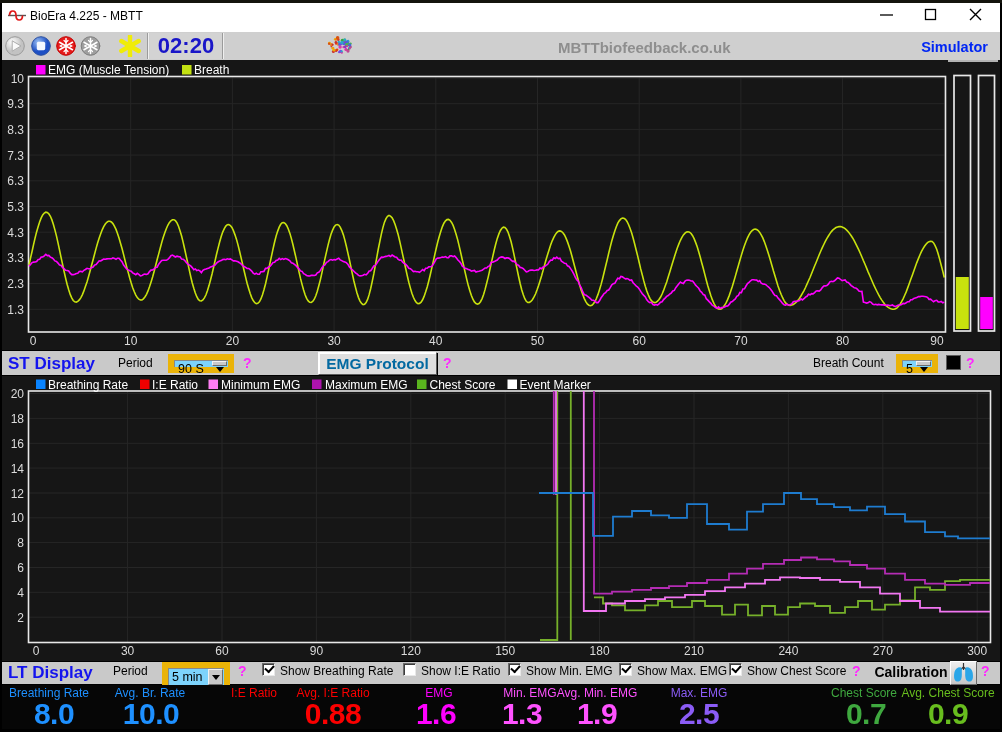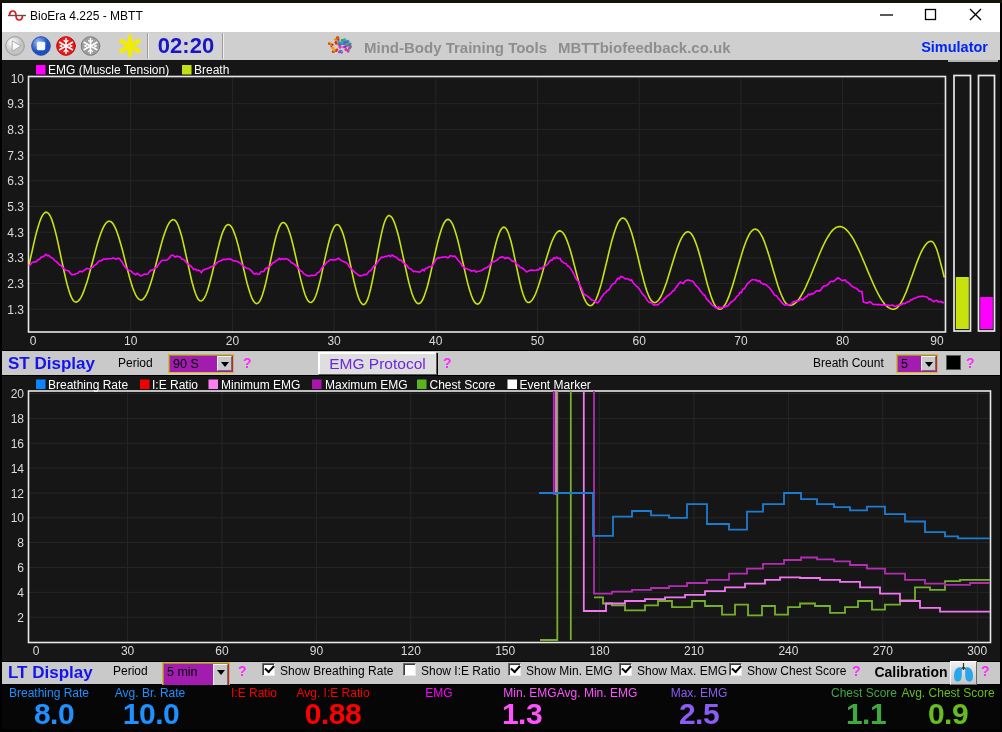--- a/index.html
+++ b/index.html
@@ -15,33 +15,33 @@
 #simu{left:880px;top:39px;width:108px;text-align:right;font-size:14.5px;font-weight:bold;color:#0026f4}
 #chart1{left:2px;top:60px;width:998px;height:290px;background:#161616}
 #chart2{left:2px;top:376px;width:998px;height:285px;background:#161616}
 svg text{font-family:"Liberation Sans",sans-serif}
 .row{left:2px;width:998px;background:#c9c9c9;border-top:1px solid #000}
 #strow{top:350px;height:26px}
 #ltrow{top:661px;height:24px}
 .bigblue{position:absolute;color:#1414ee;font-weight:bold;font-size:17px}
 .lbl{position:absolute;color:#000;font-size:12px}
 .q{position:absolute;color:#ff28ff;font-weight:bold;font-size:14px}
-.combo{position:absolute;background:#a21caf;border:1px solid #eab308;box-shadow:inset 1px 1px 0 #888}
+.combo{position:absolute;background:#7dd3fc;border:6px solid #eab308;box-shadow:inset 1px 1px 0 #888}
 .combo .tx{position:absolute;left:4px;top:2px;font-size:12.5px;color:#000}
 .combo .btn{position:absolute;right:1px;top:1px;bottom:1px;width:15px;background:#c9c9c9;border:1px solid;border-color:#f2f2f2 #6e6e6e #6e6e6e #f2f2f2}
 .combo .btn:after{content:"";position:absolute;left:3px;top:5px;border:4px solid transparent;border-top:5px solid #000}
 .cb{position:absolute;width:13px;height:13px;background:#fff;border:1px solid;border-color:#6a6a6a #e8e8e8 #e8e8e8 #6a6a6a;box-shadow:inset 1px 1px 0 #3c3c3c}
 .cb.ck:after{content:"";position:absolute;left:2px;top:1px;width:7px;height:4px;border-left:2px solid #000;border-bottom:2px solid #000;transform:rotate(-48deg)}
 .cblbl{position:absolute;font-size:12px;color:#000}
 #stats{left:2px;top:685px;width:998px;height:44px;background:#060606}
 .scol{position:absolute;text-align:center}
 .scol .l{font-size:12px;height:14px}
 .scol .v{font-size:30px;font-weight:bold;line-height:28px;letter-spacing:-.5px}
 .c-bl{color:#1e90ff}.c-rd{color:#fb0000}.c-mg{color:#ff00ff}.c-pk{color:#ff52ff}.c-dm{color:#8b5cf6}.c-g1{color:#3fa83f}.c-g2{color:#68bd1e}
-#embtn{left:318px;top:352px;width:119px;height:23px;background:#dedede;border:1px solid;border-color:#fff #5c5c5c #5c5c5c #fff;box-shadow:1px 1px 0 #000, inset 1px 1px 0 #fff;text-align:center;color:#6d28d9;font-weight:normal;font-size:15.5px;line-height:21px}
+#embtn{left:318px;top:352px;width:119px;height:23px;background:#dedede;border:1px solid;border-color:#fff #5c5c5c #5c5c5c #fff;box-shadow:1px 1px 0 #000, inset 1px 1px 0 #fff;text-align:center;color:#0369a1;font-weight:bold;font-size:15.5px;line-height:21px}
 #calib{left:874px;top:664px;width:74px;text-align:center;font-size:14px;font-weight:bold;color:#000}
 #lungbtn{left:950px;top:661px;width:27px;height:24px;background:linear-gradient(180deg,#efefef,#c6c6c6);border:1px solid;border-color:#fff #6a6a6a #6a6a6a #fff}
 #blackbox{left:946px;top:355px;width:15px;height:15px;background:#000;border:1px solid #5a5a5a}
 </style></head><body>
 <div id="stage">
   <div class="abs" id="topstrip"></div>
   <div class="abs" id="titlebar"></div>
   <div class="abs" id="titletext">BioEra 4.225 - MBTT</div>
   <svg class="abs" style="left:8px;top:7px" width="18" height="17" viewBox="0 0 18 17">
     <line x1="0" y1="8.5" x2="18" y2="8.5" stroke="#555" stroke-width="1.4"></line>
@@ -144,21 +144,20 @@
       <circle cx="17.9" cy="4.9" r="1.4" fill="#28a8c8"></circle>
       <circle cx="21.2" cy="5.8" r="1.0" fill="#28a8c8"></circle>
       <circle cx="13.1" cy="12.0" r="1.7" fill="#d838a8"></circle>
       <circle cx="20.1" cy="6.9" r="1.3" fill="#4868d8"></circle>
       <circle cx="18.9" cy="14.4" r="1.5" fill="#d838a8"></circle>
       <circle cx="5.7" cy="9.7" r="1.0" fill="#c83030"></circle>
       <circle cx="21.0" cy="16.1" r="1.6" fill="#c04890"></circle>
       <circle cx="18.0" cy="11.9" r="1.4" fill="#8838c8"></circle>
       <circle cx="14.9" cy="7.5" r="1.7" fill="#28a8c8"></circle>
     </svg>
-  <div class="abs" id="mbtt1">Mind-Body Training Tools</div>
   <div class="abs" id="mbtt2">MBTTbiofeedback.co.uk</div>
   <div class="abs" id="simu">Simulator</div>
   <div class="abs" id="chart1">
     <svg width="998" height="290" viewBox="2 0 998 290">
       <g stroke="#262626" stroke-width="1">
           <line x1="29" x2="945" y1="18.0" y2="18.0"></line>
           <line x1="29" x2="945" y1="43.7" y2="43.7"></line>
           <line x1="29" x2="945" y1="69.4" y2="69.4"></line>
           <line x1="29" x2="945" y1="95.1" y2="95.1"></line>
           <line x1="29" x2="945" y1="120.8" y2="120.8"></line>
@@ -343,34 +342,36 @@
       </div>
       <div class="scol c-rd" style="left:240px;top:1px;width:160px;margin-left:-80px">
         <div class="l" style="position:relative;left:12px">I:E Ratio</div>
       </div>
       <div class="scol c-rd" style="left:331px;top:1px;width:160px;margin-left:-80px">
         <div class="l" style="position:relative;left:0px">Avg. I:E Ratio</div>
         <div class="v">0.88</div>
       </div>
       <div class="scol c-mg" style="left:434px;top:1px;width:160px;margin-left:-80px">
         <div class="l" style="position:relative;left:3px">EMG</div>
+        <div class="v">1.6</div>
       </div>
       <div class="scol c-pk" style="left:520px;top:1px;width:160px;margin-left:-80px">
         <div class="l" style="position:relative;left:8px">Min. EMG</div>
         <div class="v">1.3</div>
       </div>
       <div class="scol c-pk" style="left:595px;top:1px;width:160px;margin-left:-80px">
         <div class="l" style="position:relative;left:0px">Avg. Min. EMG</div>
+        <div class="v">1.9</div>
       </div>
       <div class="scol c-dm" style="left:697px;top:1px;width:160px;margin-left:-80px">
         <div class="l" style="position:relative;left:0px">Max. EMG</div>
         <div class="v">2.5</div>
       </div>
       <div class="scol c-g1" style="left:864px;top:1px;width:160px;margin-left:-80px">
         <div class="l" style="position:relative;left:-2px">Chest Score</div>
-        <div class="v">1.1</div>
+        <div class="v">0.7</div>
       </div>
       <div class="scol c-g2" style="left:946px;top:1px;width:160px;margin-left:-80px">
         <div class="l" style="position:relative;left:0px">Avg. Chest Score</div>
         <div class="v">0.9</div>
       </div>
     </div>
 </div>
 
 </body></html>

